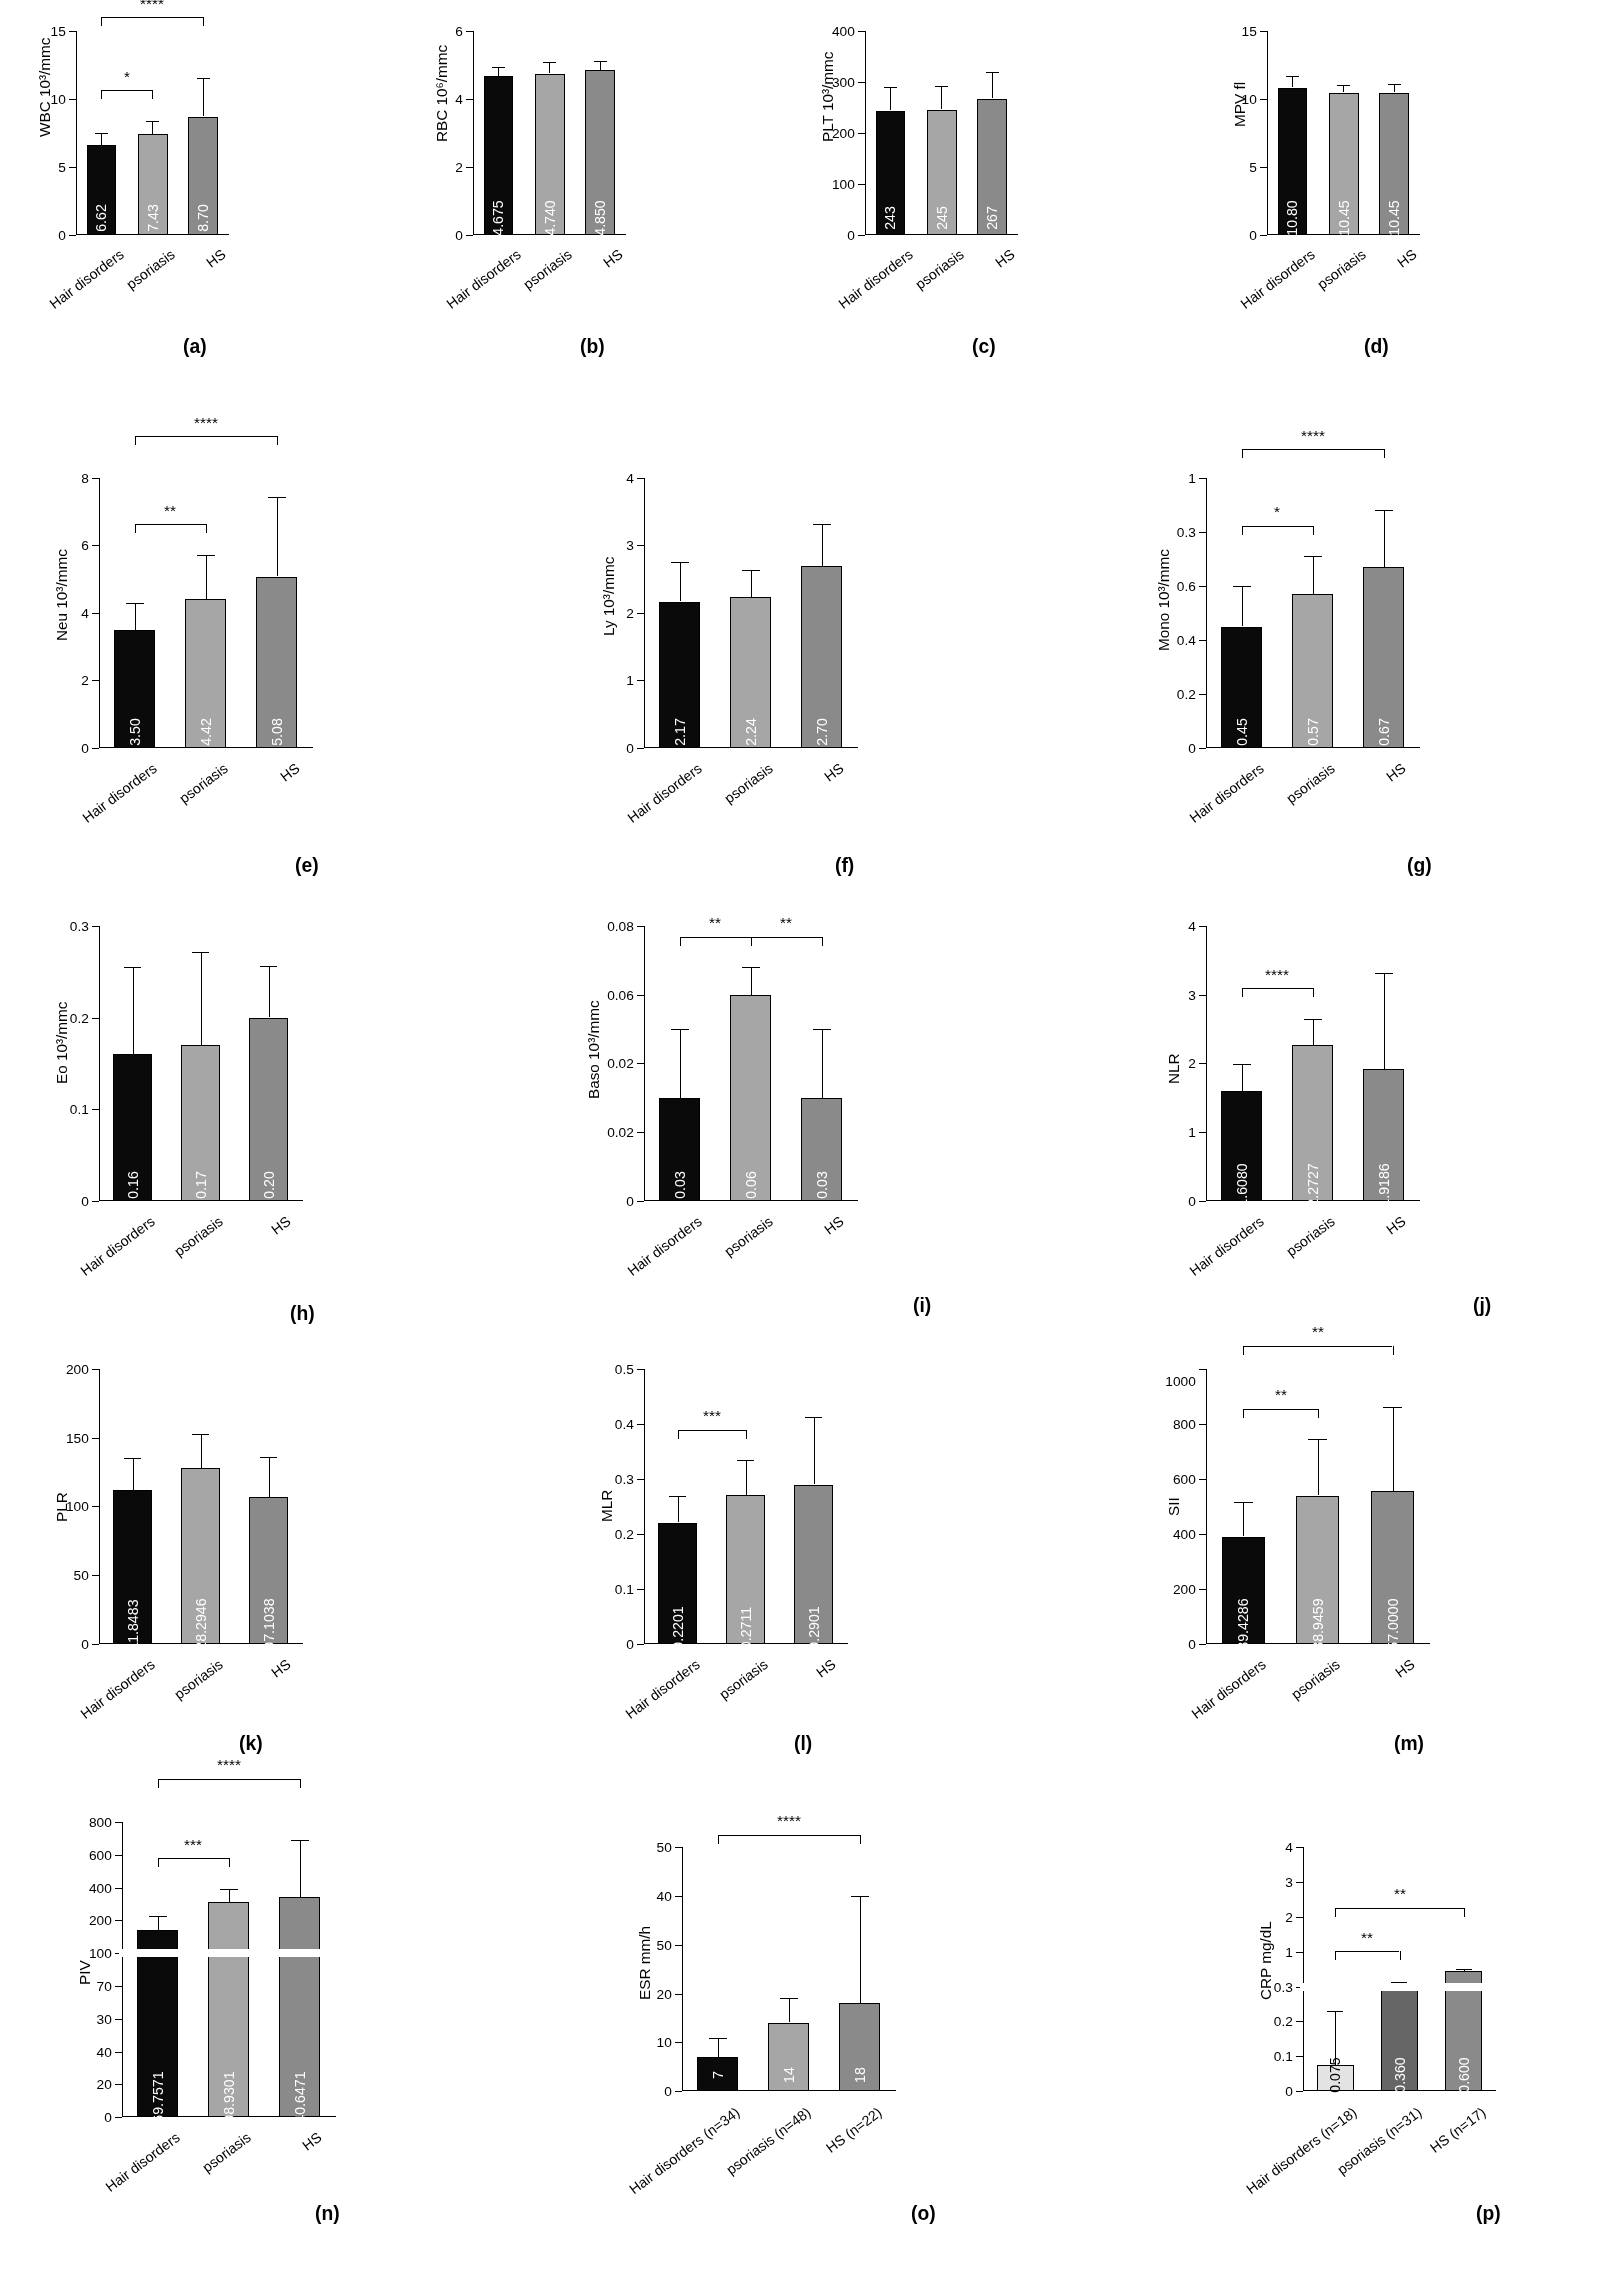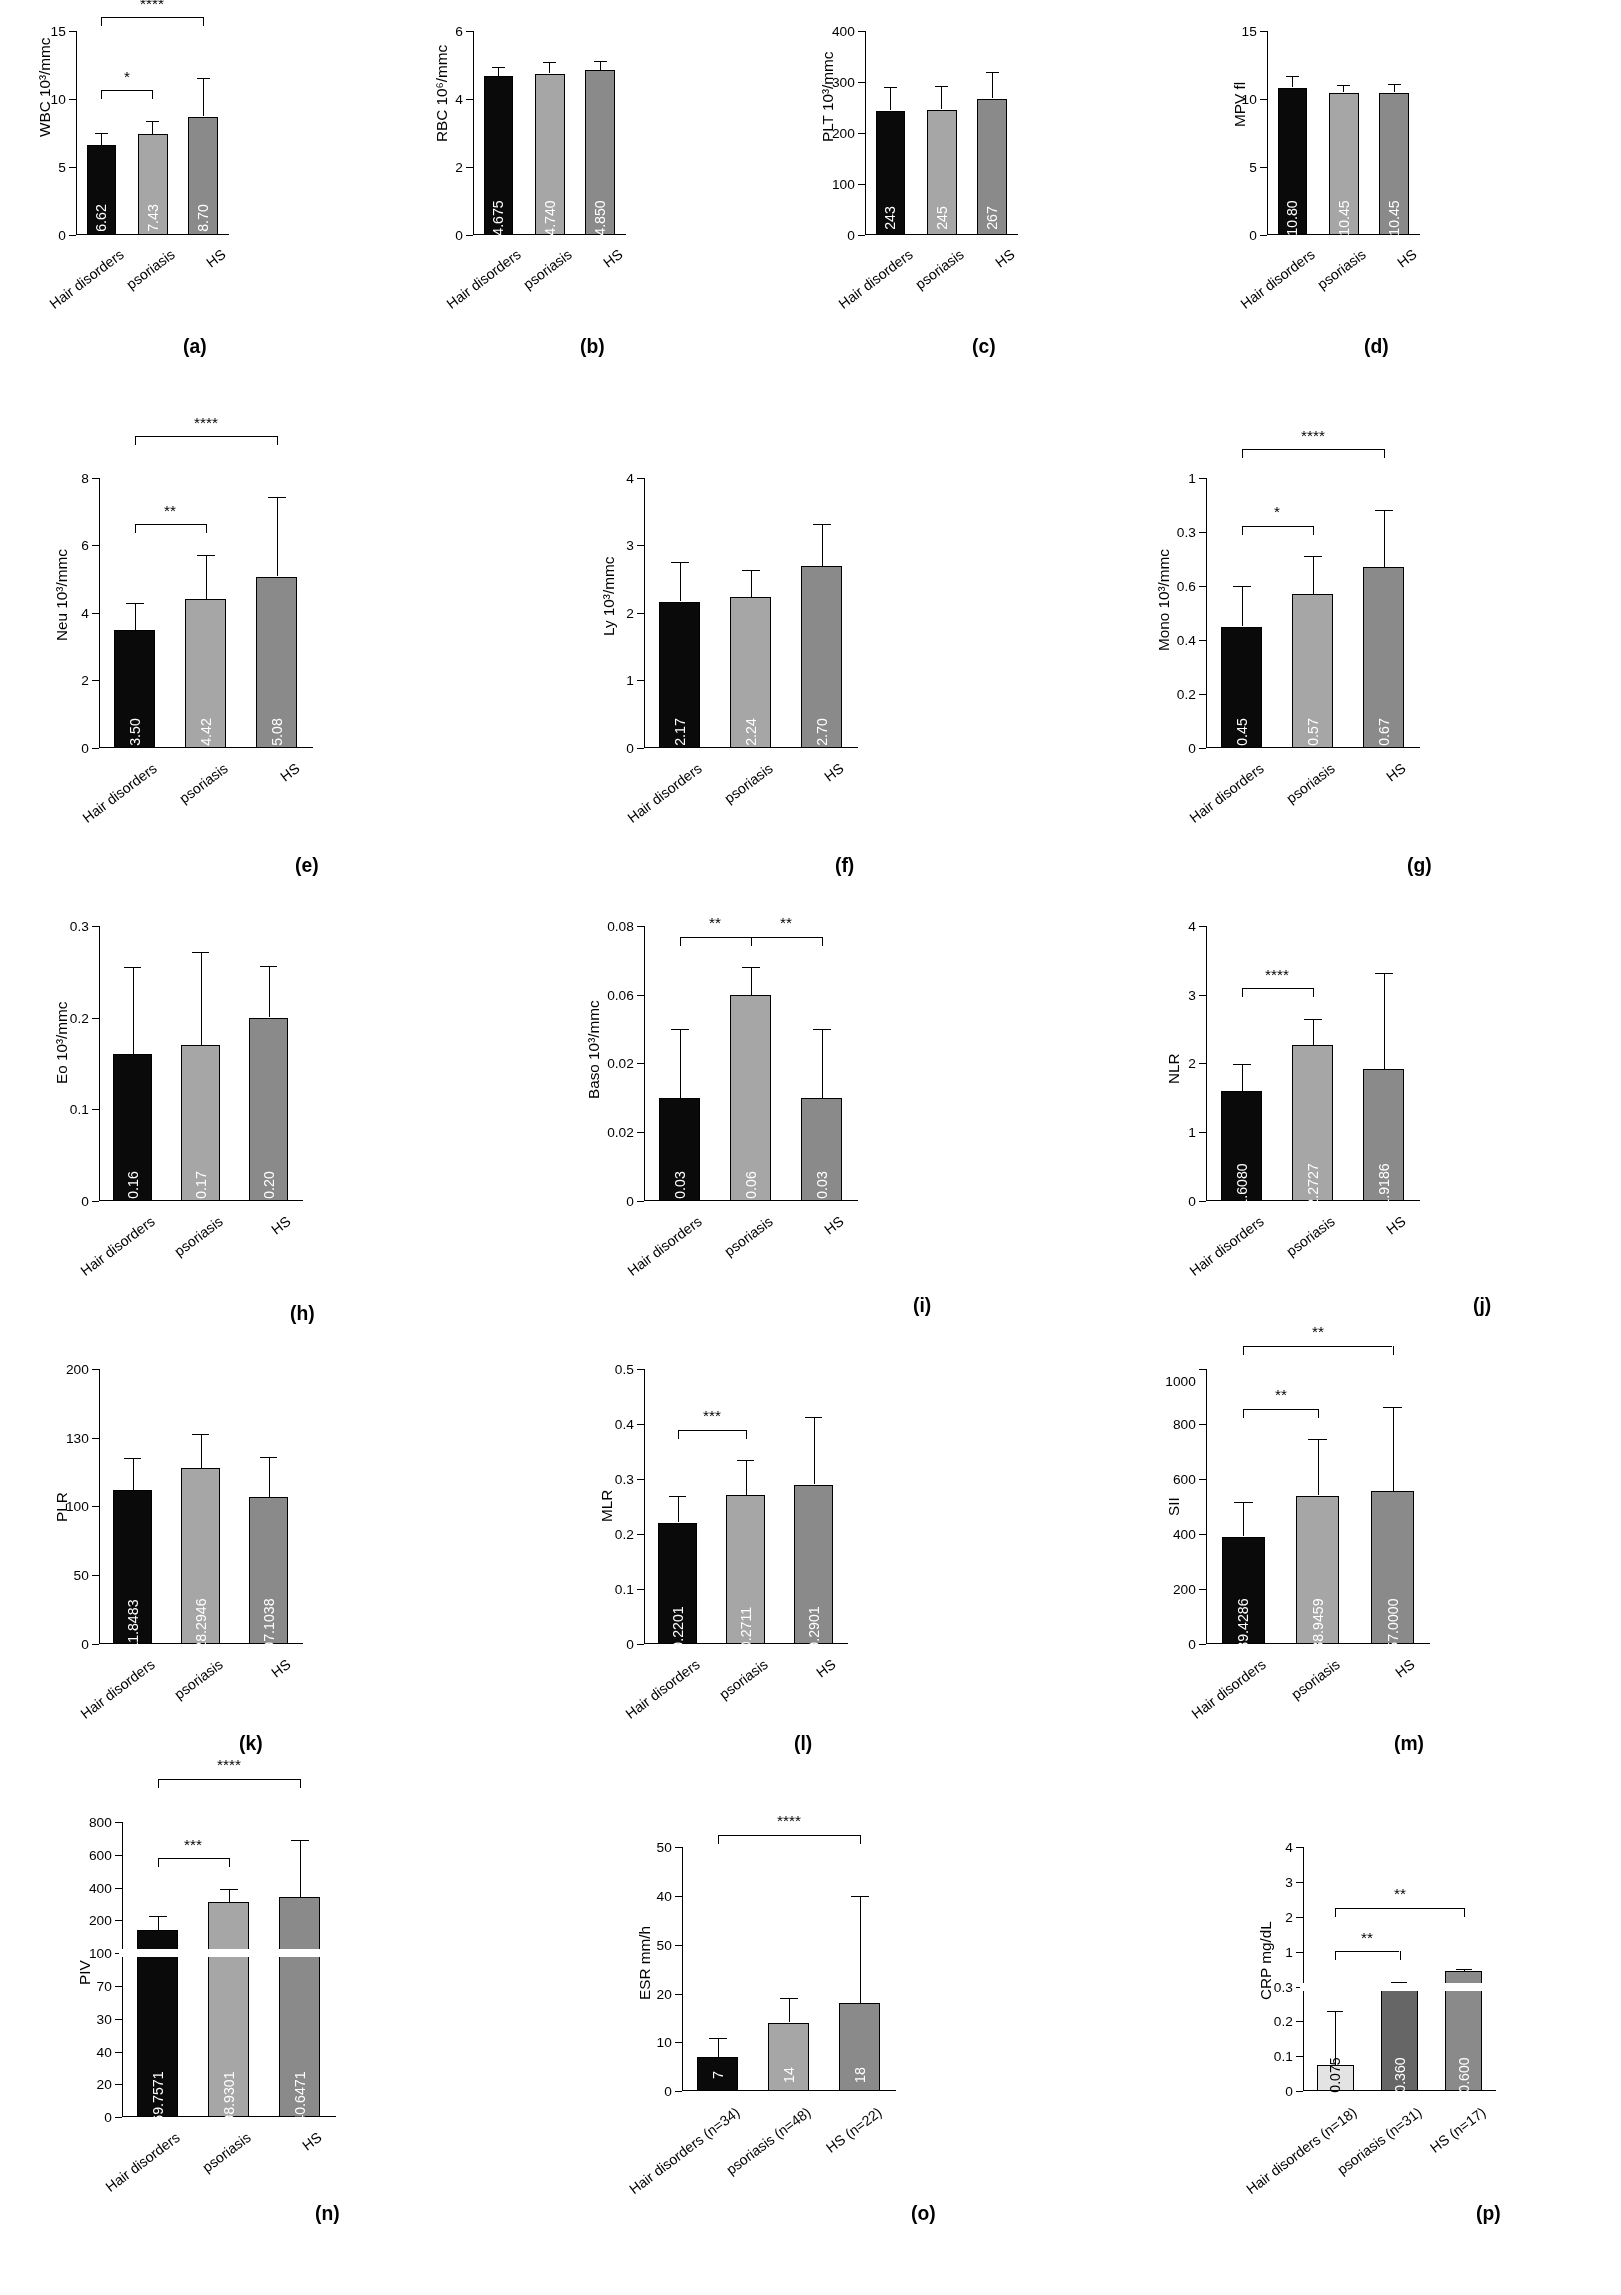--- a/index.html
+++ b/index.html
@@ -429,21 +429,21 @@
       <div class="plot" style="position:absolute;left:99px;top:1369px;width:204px;height:275px;">
         <div class="axis-y"></div>
         <div class="axis-x"></div>
         <div class="tick" style="top:275px;"></div>
         <div class="ticklabel" style="top:275px;">0</div>
         <div class="tick" style="top:206px;"></div>
         <div class="ticklabel" style="top:206px;">50</div>
         <div class="tick" style="top:137px;"></div>
         <div class="ticklabel" style="top:137px;">100</div>
         <div class="tick" style="top:69px;"></div>
-        <div class="ticklabel" style="top:69px;">130</div>
+        <div class="ticklabel" style="top:69px;">150</div>
         <div class="tick" style="top:0px;"></div>
         <div class="ticklabel" style="top:0px;">200</div>
         <div class="bar" style="left:14.2px;width:39px;height:154px;background:#0a0a0a;">
           <span class="val w">111.8483</span>
         </div>
         <div class="err" style="left:34px;top:89px;height:32px;"></div>
         <div class="errcap" style="left:25px;top:89px;width:17.3px;"></div>
         <div class="bar" style="left:82px;width:39px;height:176px;background:#a6a6a6;">
           <span class="val w">128.2946</span>
         </div>

